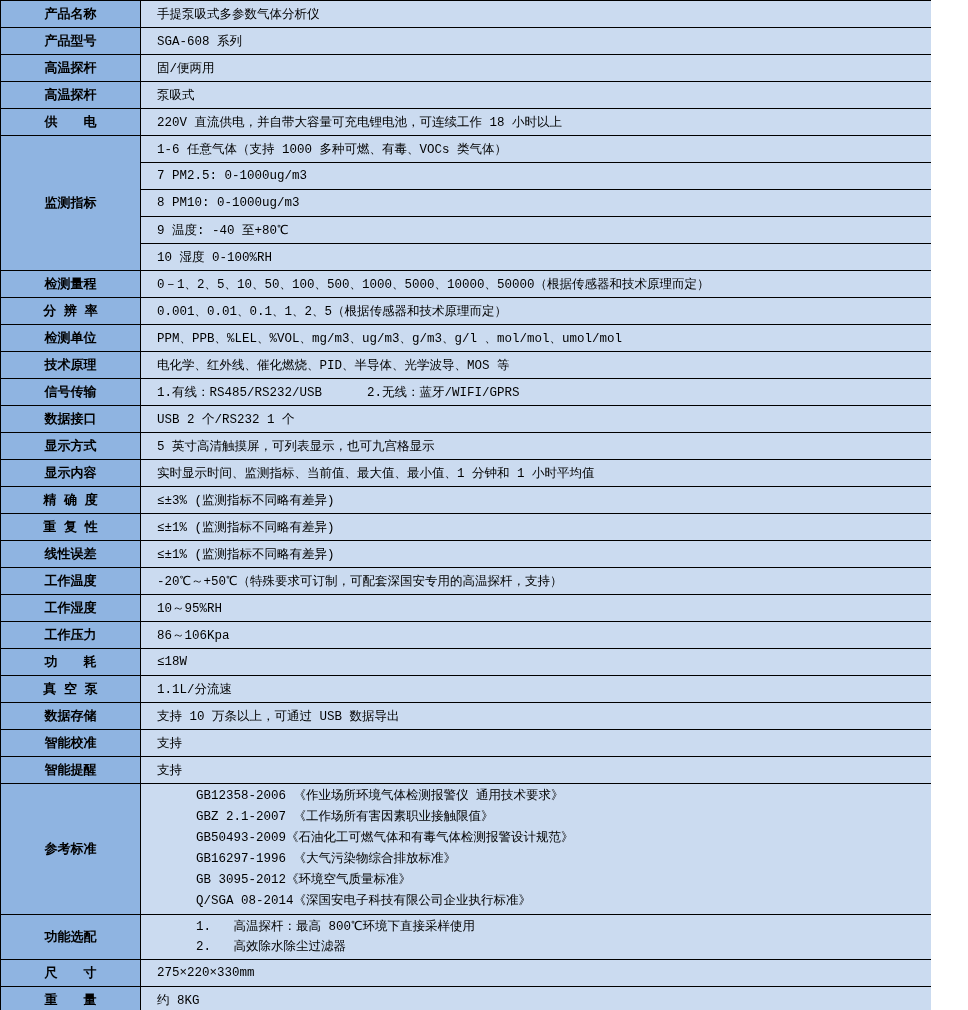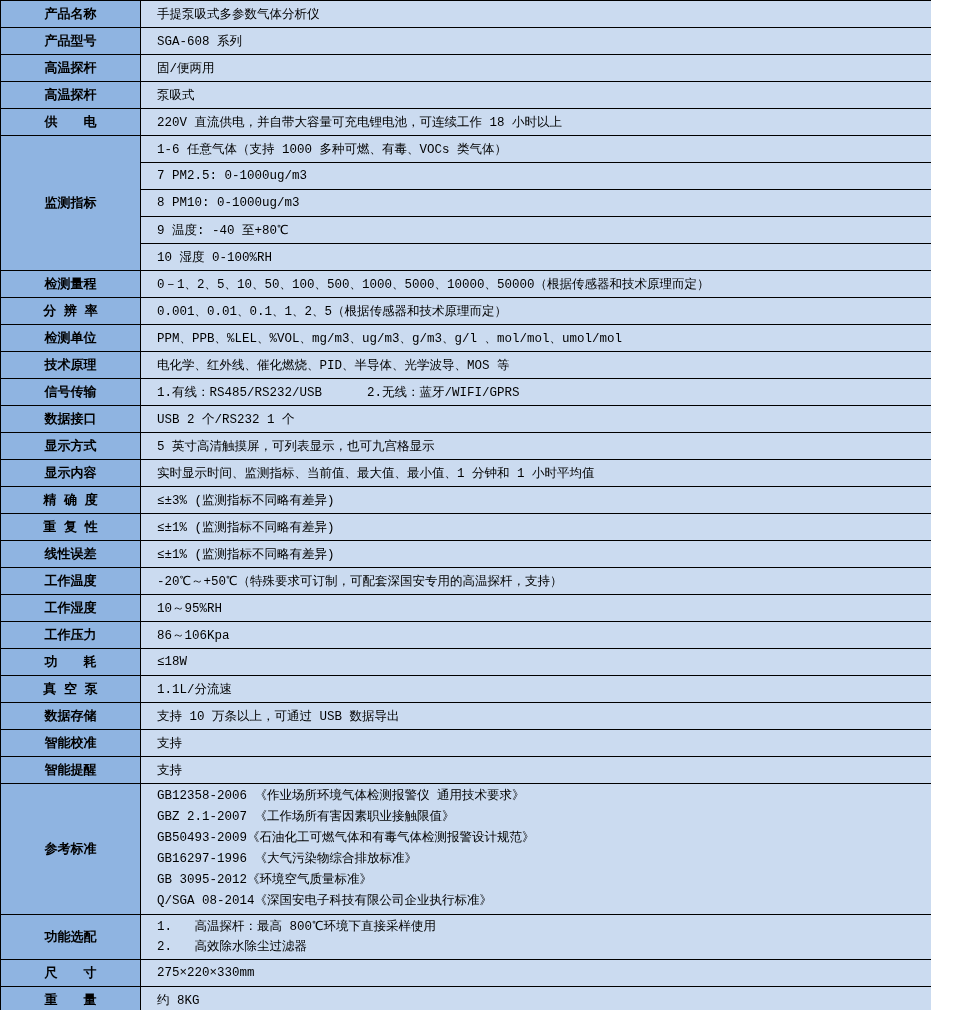--- a/index.html
+++ b/index.html
@@ -27,21 +27,21 @@
   }
   td.value {
     background: #CBDBF0;
     color: #000000;
     font-size: 12.5px;
     padding: 2px 16px;
     white-space: pre-wrap;
     text-align: left;
   }
   tr.row-single { height: 27px; }
-  td.value .line { line-height: 21px; }
+  td.value .line { line-height: 21px; margin-left: 39px; }
   td.value.lines-compact .line { line-height: 20px; }
 </style>
 </head>
 <body>
 
 <div class="page">
   <table class="spec-table">
     <colgroup>
       <col class="label-col">
       <col>

